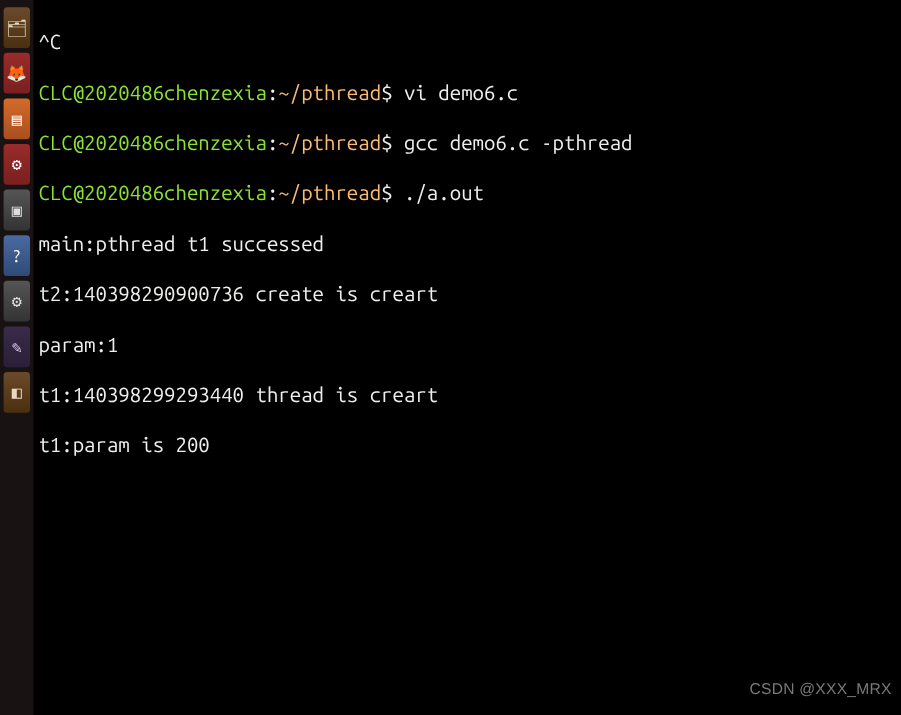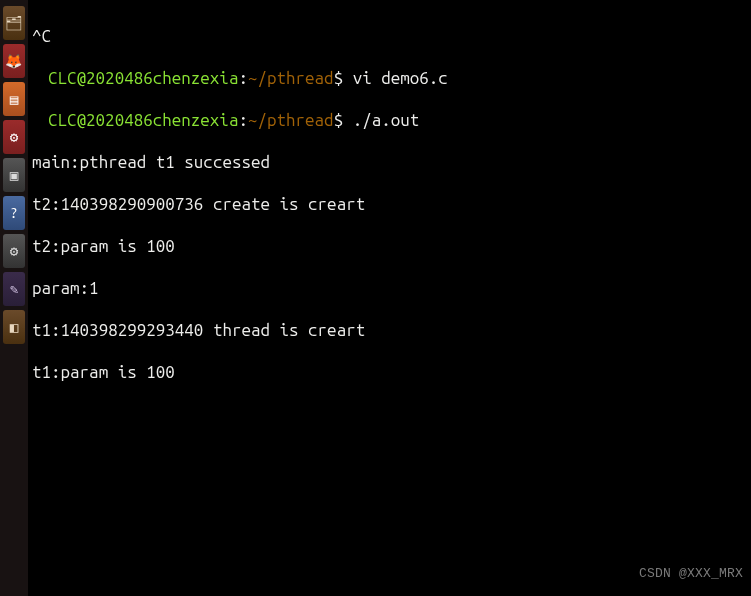--- a/index.html
+++ b/index.html
@@ -46,29 +46,29 @@
     left: 28px;
     top: 0;
     width: 723px;
     height: 596px;
     background: #000;
     color: #eeeeec;
     padding: 4px 4px 4px 4px;
     white-space: pre;
   }
   .line { display: block; } 
-  .path { color: #a16207; } 
-  .pr { color: #8ae234; margin-left: 16px; }   
+  .path { color: #fdba74; } 
+  .pr { color: #8ae234; }   
   .dollar { color: #eeeeec; }
   .wm {
     position: absolute;
     right: 8px;
     bottom: 12px;
     color: #7a7a7a;
-    font-family: Liberation Mono, monospace;
+    font-family: Liberation Sans, sans-serif;
     font-size: 13px;
     letter-spacing: 0.2px;
   }
 </style>
 </head>
 <body>
 
 <div class="launcher">
   <div class="ic ic-brown">🗂</div>
   <div class="ic ic-red">🦊</div>
@@ -77,27 +77,27 @@
   <div class="ic ic-grey">▣</div>
   <div class="ic ic-blue">?</div>
   <div class="ic ic-grey">⚙</div>
   <div class="ic ic-purple">✎</div>
   <div class="ic ic-brown">◧</div>
 </div>
 
 <div class="terminal">
 <span class="line">^C</span>
 <span class="line"><span class="pr">CLC@2020486chenzexia</span><span>:</span><span class="path">~/pthread</span><span class="dollar">$</span> <span>vi demo6.c</span></span>
+<span class="line"><span class="pr">CLC@2020486chenzexia</span><span>:</span><span class="path">~/pthread</span><span class="dollar">$</span> <span>gcc demo6.c -pthread</span></span>
 <span class="line"><span class="pr">CLC@2020486chenzexia</span><span>:</span><span class="path">~/pthread</span><span class="dollar">$</span> <span>./a.out</span></span>
 <span class="line">main:pthread t1 successed</span>
 <span class="line">t2:140398290900736 create is creart</span>
-<span class="line">t2:param is 100</span>
 <span class="line">param:1</span>
 <span class="line">t1:140398299293440 thread is creart</span>
-<span class="line">t1:param is 100</span>
+<span class="line">t1:param is 200</span>
 
 
 
 
 
 
 
 
 
 

